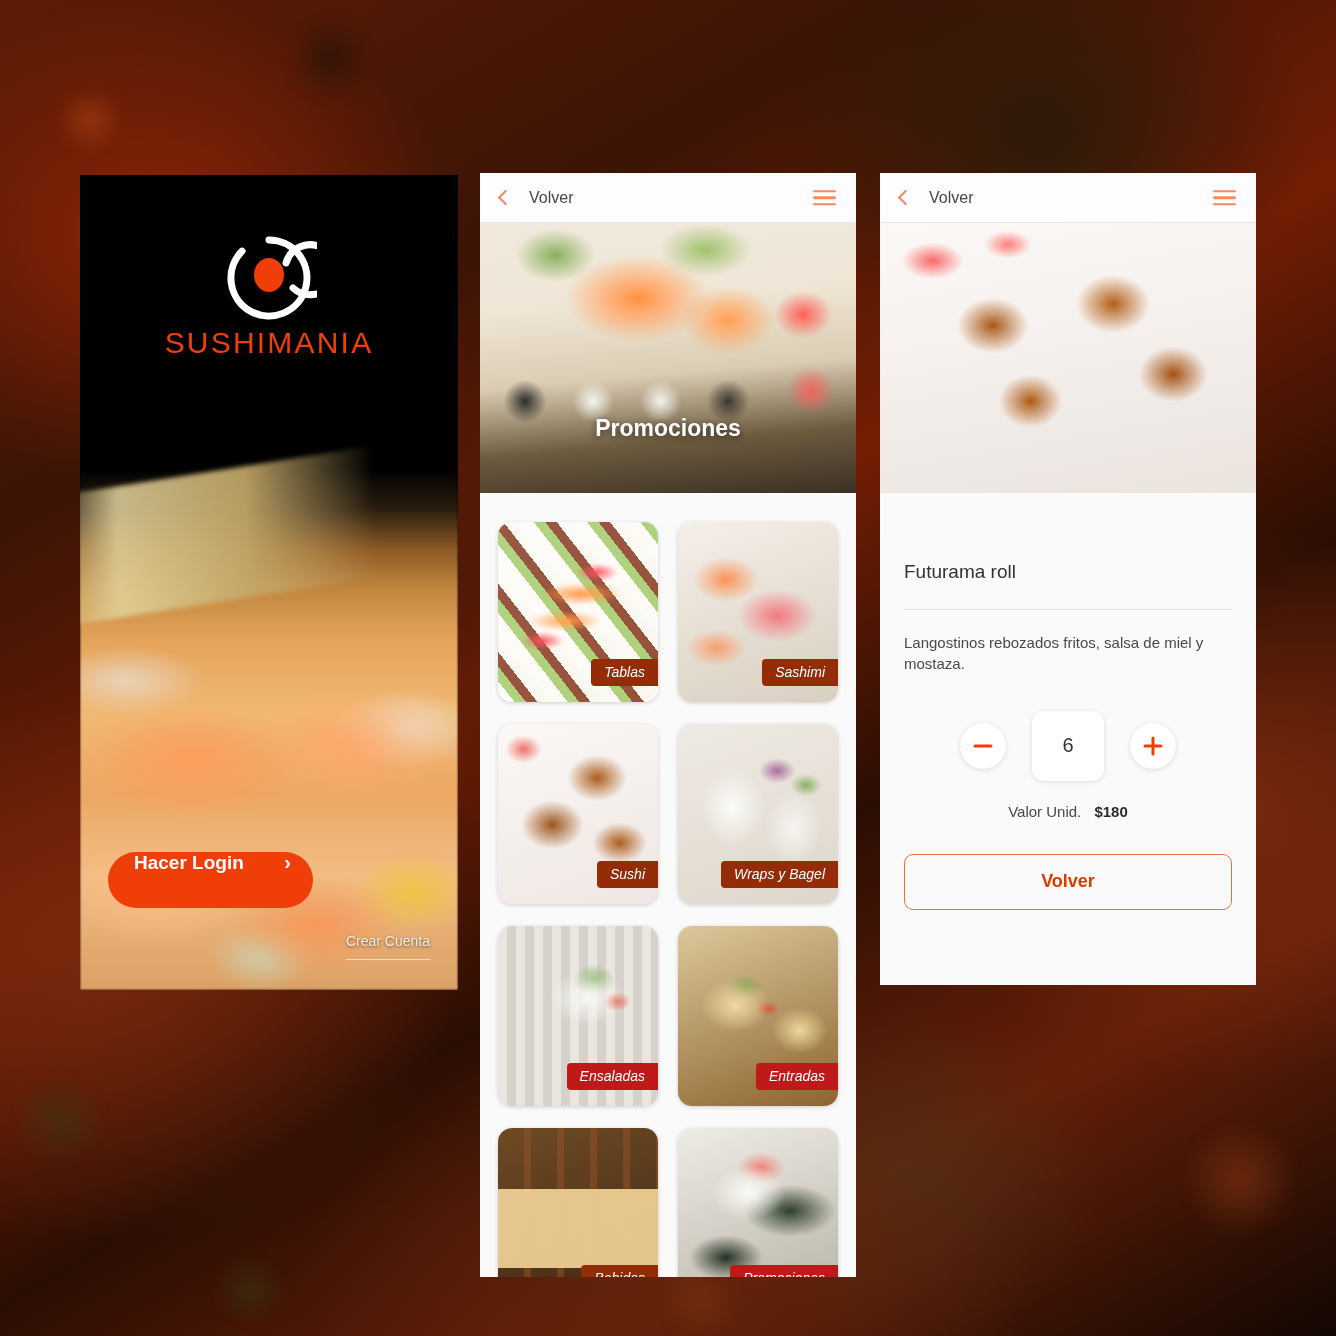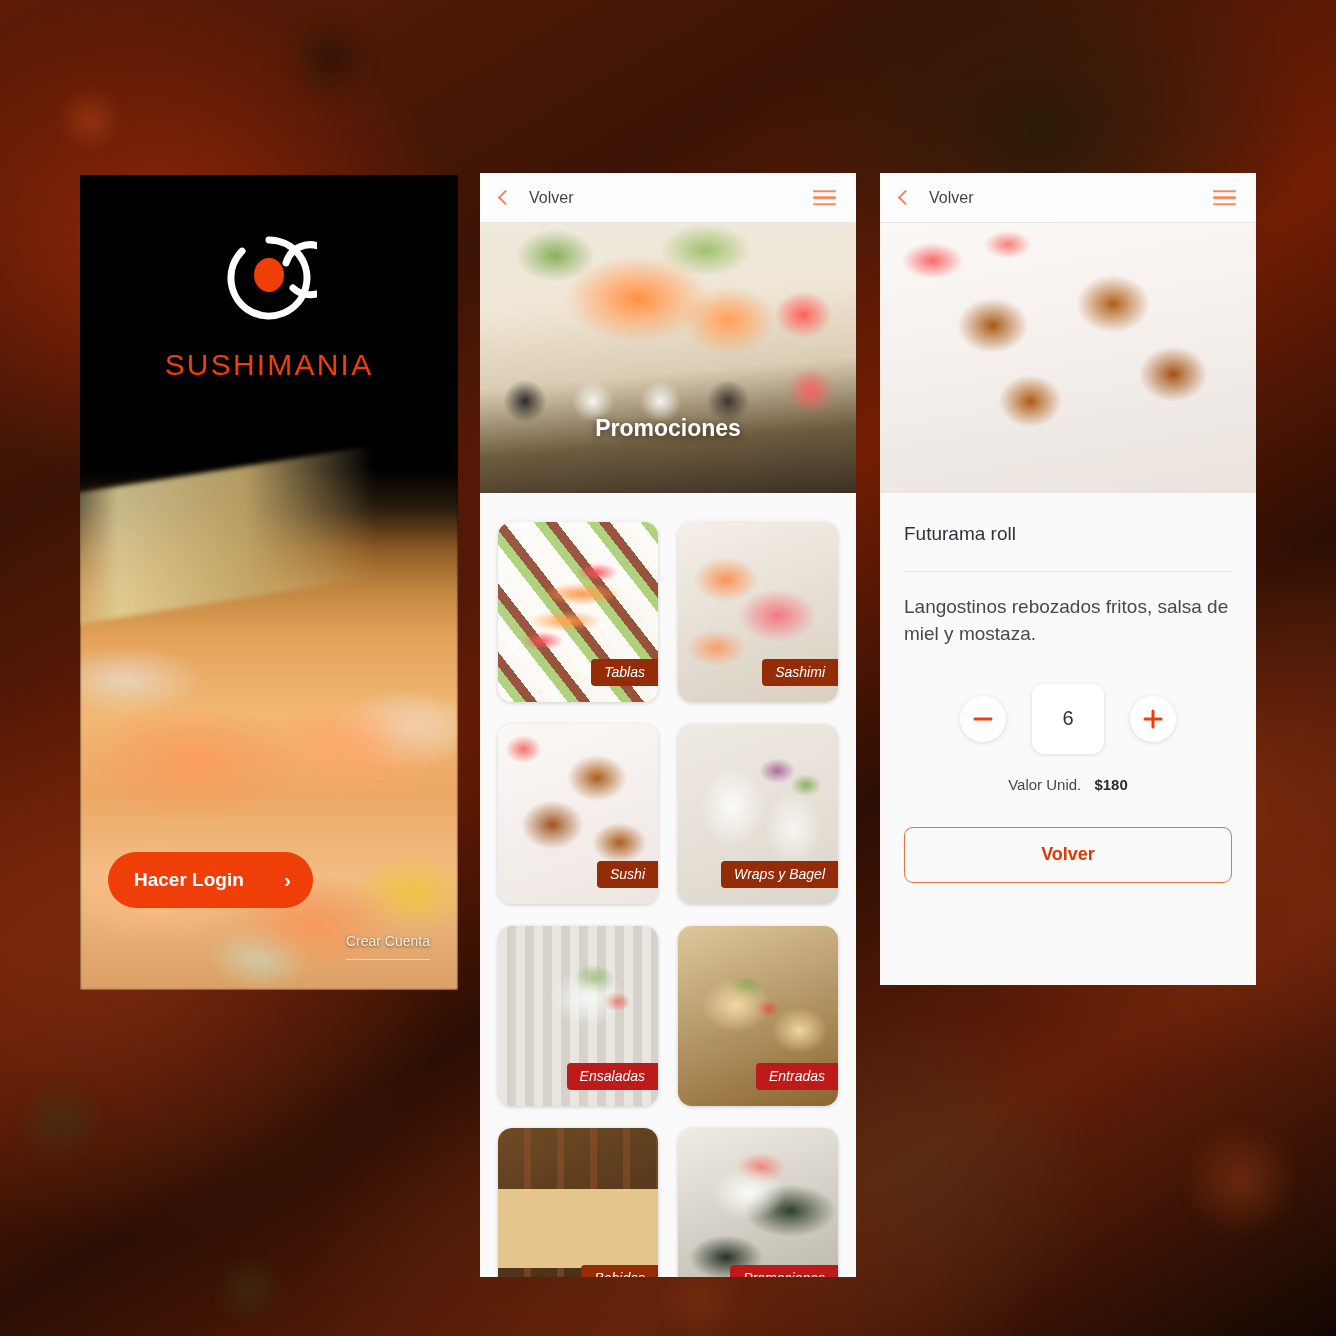--- a/index.html
+++ b/index.html
@@ -90,37 +90,36 @@
   }
 
   #logo-wrap {
     position: absolute;
     left: 0; right: 0; top: 55px;
     text-align: center;
     z-index: 3;
   }
   #logo-mark { display: block; margin: 0 auto; }
   #brand-name {
-    margin-top: 22px;
     color: #e8400c;
     font-size: 30px;
     letter-spacing: 2.2px;
     font-weight: 400;
   }
 
   #login-cta {
     position: absolute;
     left: 28px; bottom: 82px;
     width: 205px; height: 56px;
     background: #e8400c;
     border: none;
     border-radius: 28px;
     color: #fff;
     display: flex;
-    align-items: center;
+    align-items: flex-start;
     justify-content: space-between;
     padding: 0 22px 0 26px;
     cursor: pointer;
     z-index: 3;
   }
   #login-cta .lbl { font-size: 19px; font-weight: bold; }
   #login-cta .chev { font-size: 20px; font-weight: bold; line-height: 1; }
 
   #create-account {
     position: absolute;
@@ -315,24 +314,24 @@
     background:
       radial-gradient(ellipse 54px 42px at 30% 38%, #a35a1f, transparent 66%),
       radial-gradient(ellipse 56px 44px at 62% 30%, #ab601f, transparent 66%),
       radial-gradient(ellipse 52px 42px at 78% 56%, #9d5319, transparent 66%),
       radial-gradient(ellipse 48px 40px at 40% 66%, #a85c1d, transparent 66%),
       radial-gradient(ellipse 44px 26px at 14% 14%, rgba(238,92,92,.9), transparent 70%),
       radial-gradient(ellipse 34px 20px at 34% 8%, rgba(240,110,106,.85), transparent 70%),
       linear-gradient(170deg, #fbf8f6 0%, #f6f1ee 40%, #eae3de 100%);
     filter: blur(.5px) saturate(1.05);
   }
-  #detail-body { padding: 30px 24px 0 24px; }
+  #detail-body { padding: 30px 24px 0 24px; margin-top: 38px; }
   #detail-title { font-size: 19px; color: #33313a; font-weight: 400; }
   #detail-rule { height: 1px; background: #e3e1df; margin: 26px 0 22px 0; }
-  #detail-desc { font-size: 19px; color: #4a484f; line-height: 1.42; }
+  #detail-desc { font-size: 15px; color: #4a484f; line-height: 1.42; }
 
   #stepper {
     margin-top: 36px;
     display: flex;
     align-items: center;
     justify-content: center;
     gap: 26px;
   }
   .round-btn {
     width: 46px; height: 46px;

